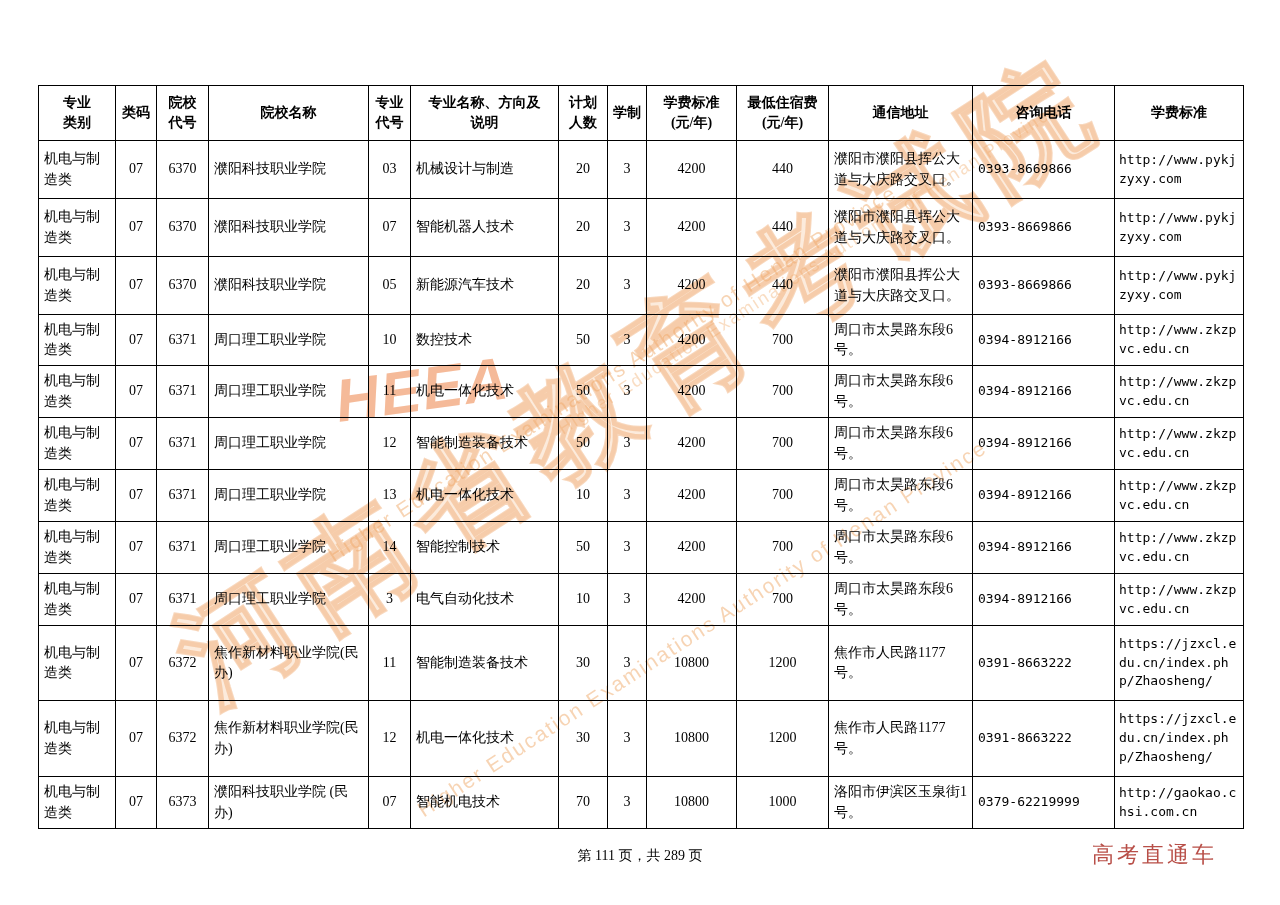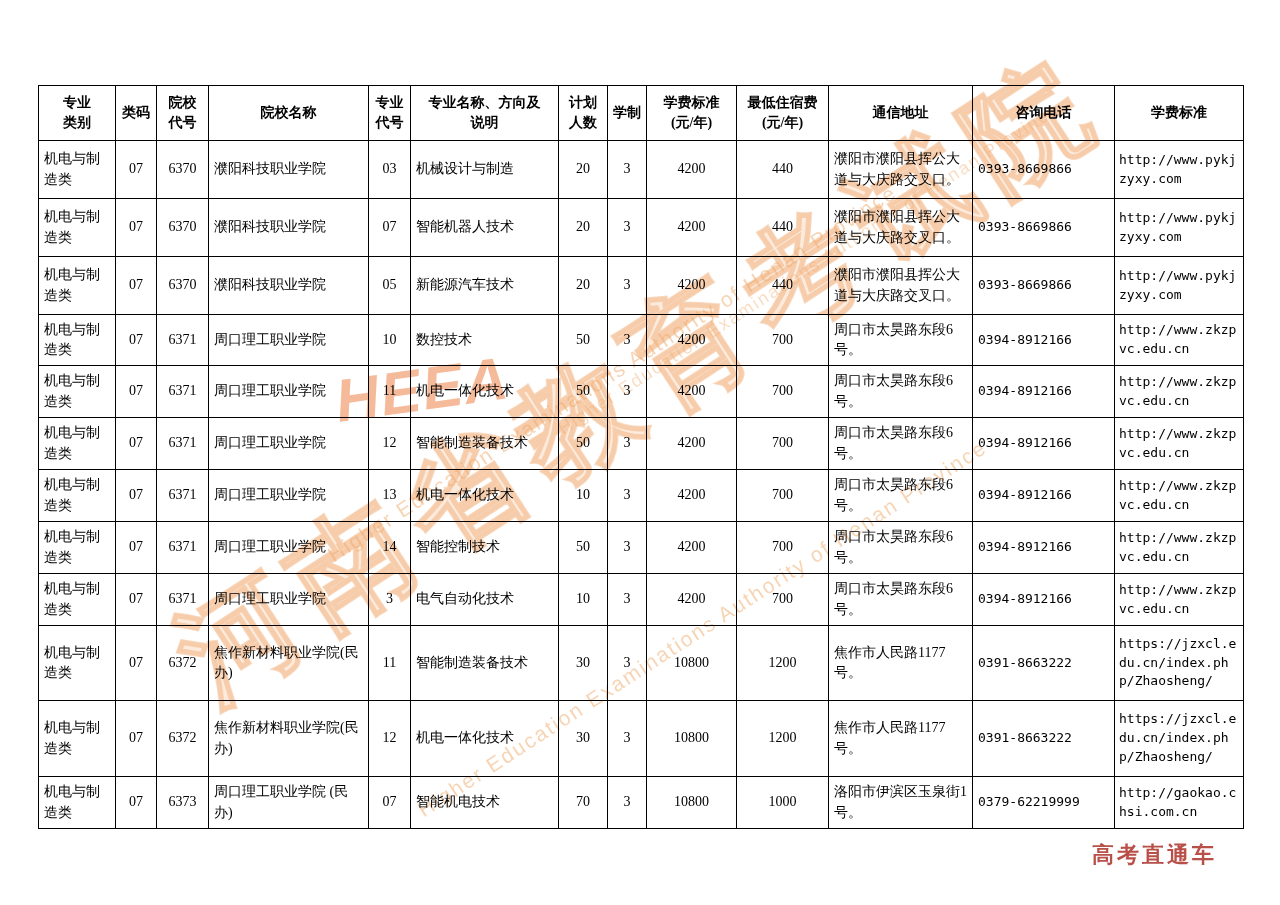--- a/index.html
+++ b/index.html
@@ -112,21 +112,21 @@
     text-align: center;
     font-size: 14px;
     color: #000;
     z-index: 1;
   }
   .footer-brand {
     position: absolute;
     right: 63px;
     top: 840px;
     font-size: 22px;
-    font-weight: bold;
+    font-weight: normal;
     letter-spacing: 3px;
     color: rgba(172, 48, 40, 0.85);
     z-index: 1;
     font-family: "Liberation Serif", serif;
   }
 </style>
 </head>
 <body>
 
 <div class="page">
@@ -342,29 +342,30 @@
           <td class="al-center cell-tuition">10800</td>
           <td class="al-center cell-accommodation-fee">1200</td>
           <td class="al-left cell-address">焦作市人民路1177号。</td>
           <td class="al-left cell-phone">0391-8663222</td>
           <td class="al-left cell-website">https://jzxcl.edu.cn/index.php/Zhaosheng/</td>
         </tr>
         <tr style="height: 52px;">
           <td class="al-left cell-major-category">机电与制造类</td>
           <td class="al-center cell-category-code">07</td>
           <td class="al-center cell-institution-code">6373</td>
-          <td class="al-left cell-institution-name">周口理工职业学院 (民办)</td>
+          <td class="al-left cell-institution-name">濮阳科技职业学院 (民办)</td>
           <td class="al-center cell-major-code">07</td>
           <td class="al-left cell-major-name">智能机电技术</td>
           <td class="al-center cell-planned-count">70</td>
           <td class="al-center cell-duration">3</td>
           <td class="al-center cell-tuition">10800</td>
           <td class="al-center cell-accommodation-fee">1000</td>
           <td class="al-left cell-address">洛阳市伊滨区玉泉街1号。</td>
           <td class="al-left cell-phone">0379-62219999</td>
           <td class="al-left cell-website">http://gaokao.chsi.com.cn</td>
         </tr>
       </tbody>
   </table>
 
+  <div class="footer-pageinfo">第 111 页，共 289 页</div>
   <div class="footer-brand">高考直通车</div>
 
 </div>
 
 </body></html>

